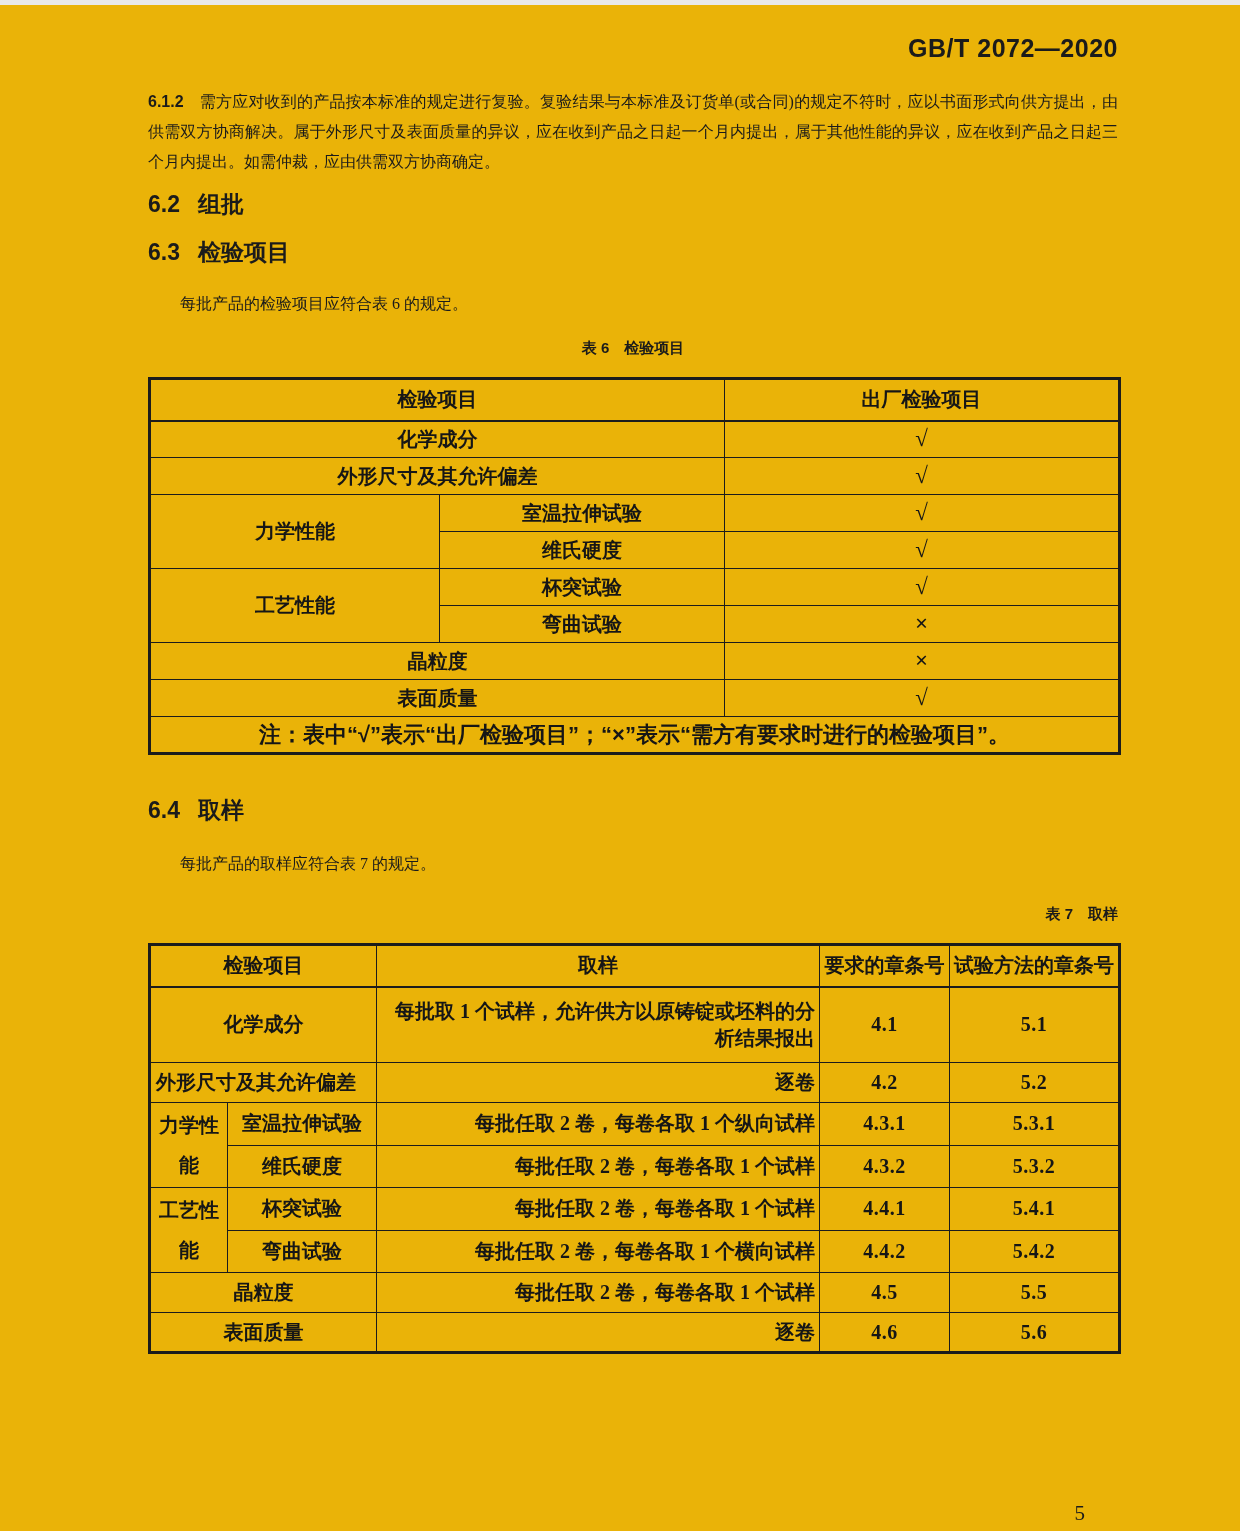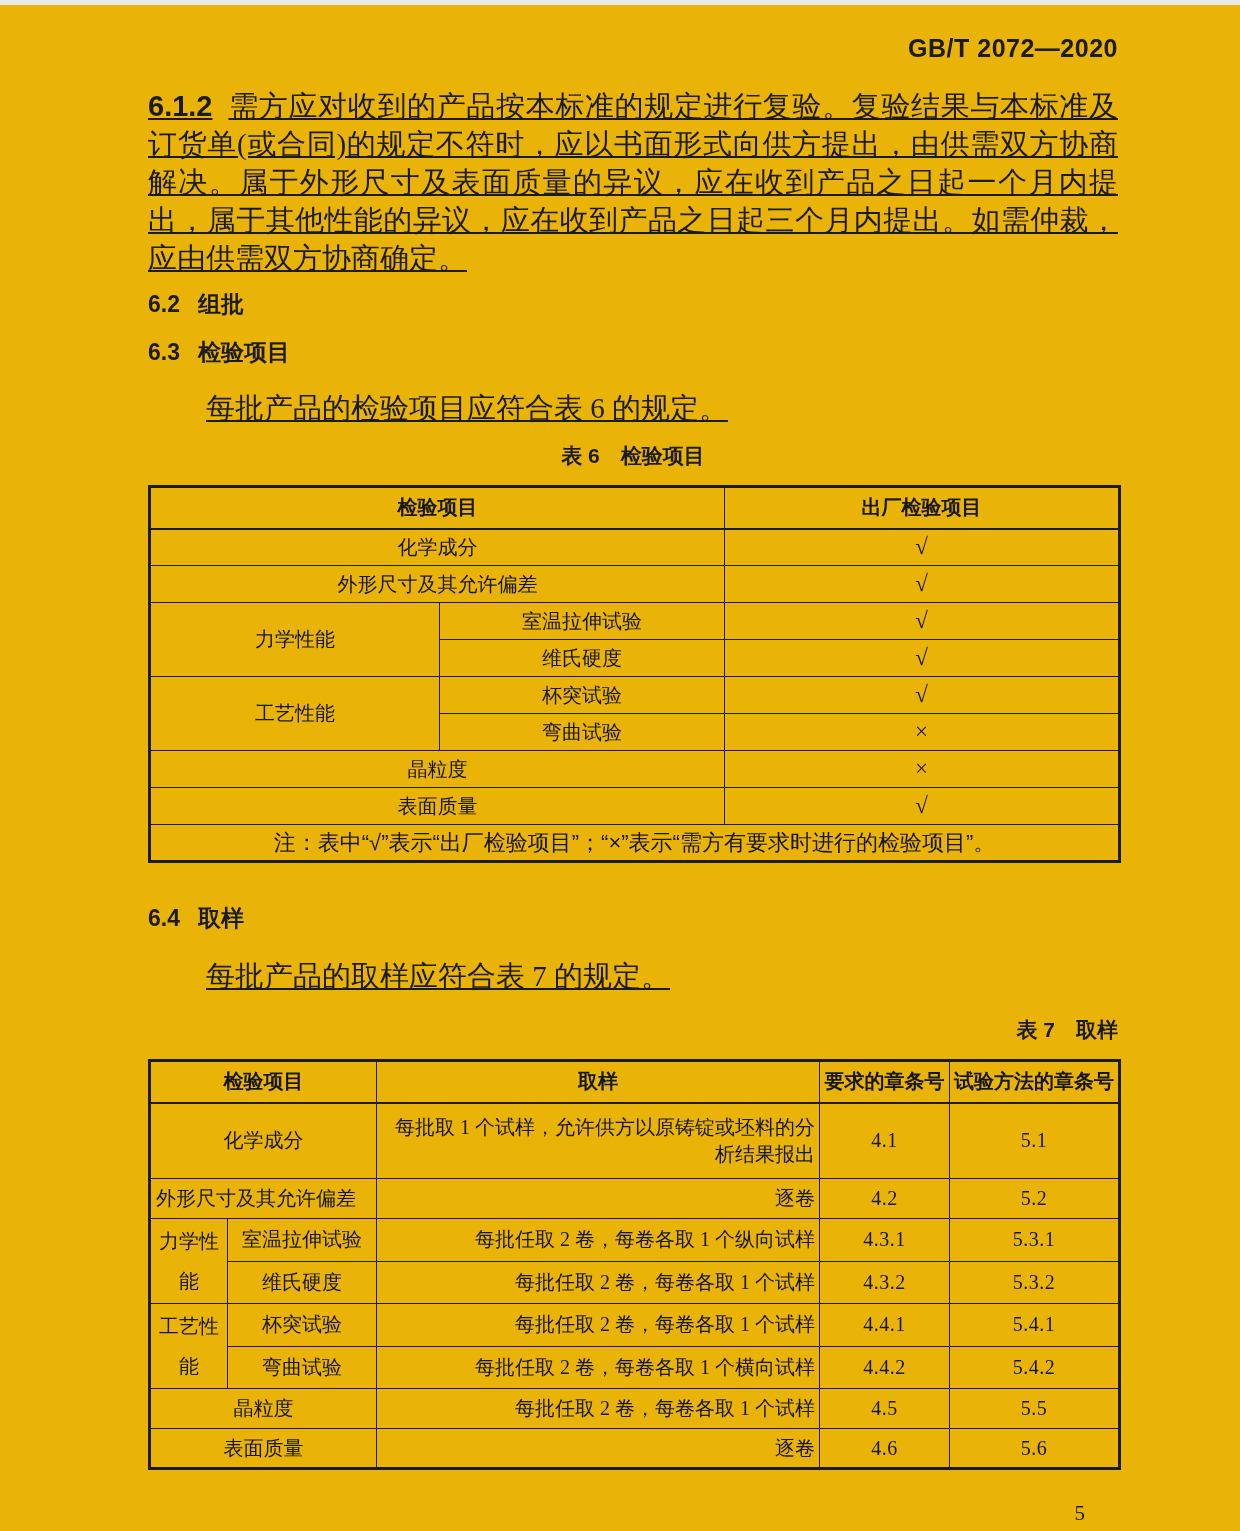--- a/index.html
+++ b/index.html
@@ -19,26 +19,25 @@
     text-align:right;
     font-family:"Liberation Sans", sans-serif;
     font-weight:bold;
     font-size:25px;
     line-height:30px;
     letter-spacing:0.5px;
     margin-bottom:16px;
   }
   
   p.body-text {
-    font-size:29px;
-    line-height:38px;
+    font-size:16px;
+    line-height:30px;
     text-align:justify;
     margin:0;
     color:#1b1b1b;
-    text-decoration:underline;
   }
   p.lead { margin-top:24px; }
   .indent { text-indent:2em; }
   .clause-num {
     font-family:"Liberation Sans", sans-serif;
     font-weight:bold;
     margin-right:16px;
   }
   
   .section-heading {
@@ -53,39 +52,39 @@
   #h-6-3 { margin-top:18px; margin-bottom:16px; }
   #h-6-4 { margin-top:40px; margin-bottom:0; }
   #p-6-2 { margin-top:16px; }
   #p-6-3 { margin-top:22px; }
   #p-6-4 { margin-top:24px; }
   
   .table-caption {
     text-align:center;
     font-family:"Liberation Sans", sans-serif;
     font-weight:bold;
-    font-size:21px;
+    font-size:15px;
     line-height:30px;
   }
   #caption-table6 { margin:14px 0 14px 0; }
   #caption-table7 { margin:20px 0 14px 0;text-align:right; }
   
   table.std {
     border-collapse:collapse;
     table-layout:fixed;
     width:970px;
     font-size:20px;
     color:#161616;
   }
   table.std td {
     border:1px solid #1c1c1c;
     text-align:center;
     vertical-align:middle;
     padding:2px 4px;
-    font-weight:400;
+    font-weight:700;
     box-sizing:border-box;
   }
   table.std { border:3px solid #1c1c1c; }
   table.std tr.hdr td { border-bottom:2.5px solid #1c1c1c; height:44px; font-weight:600; }
   #table6 td { height:37px; }
   #table6 tr.hdr td { height:42px; }
   td.mark { font-size:23px; font-weight:400; }
   td.note-cell {
     text-align:left;
     font-family:"Liberation Sans", sans-serif;

